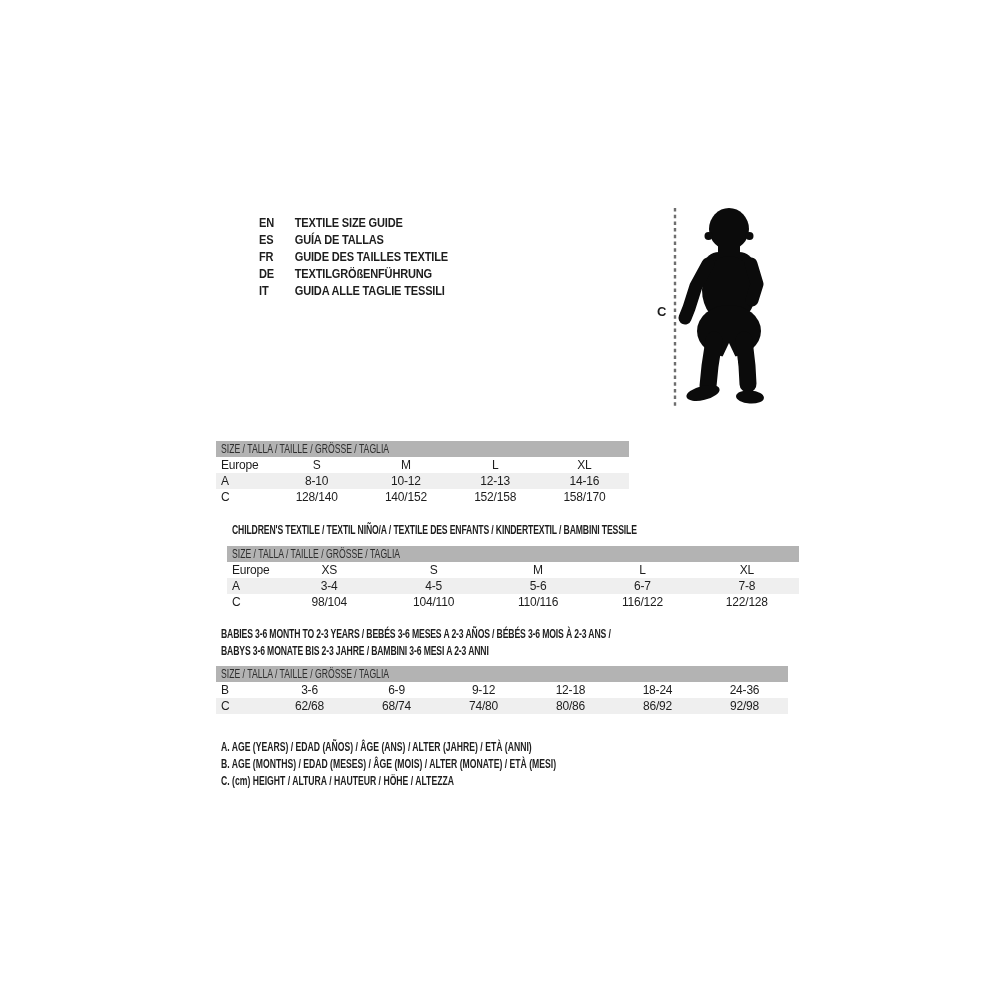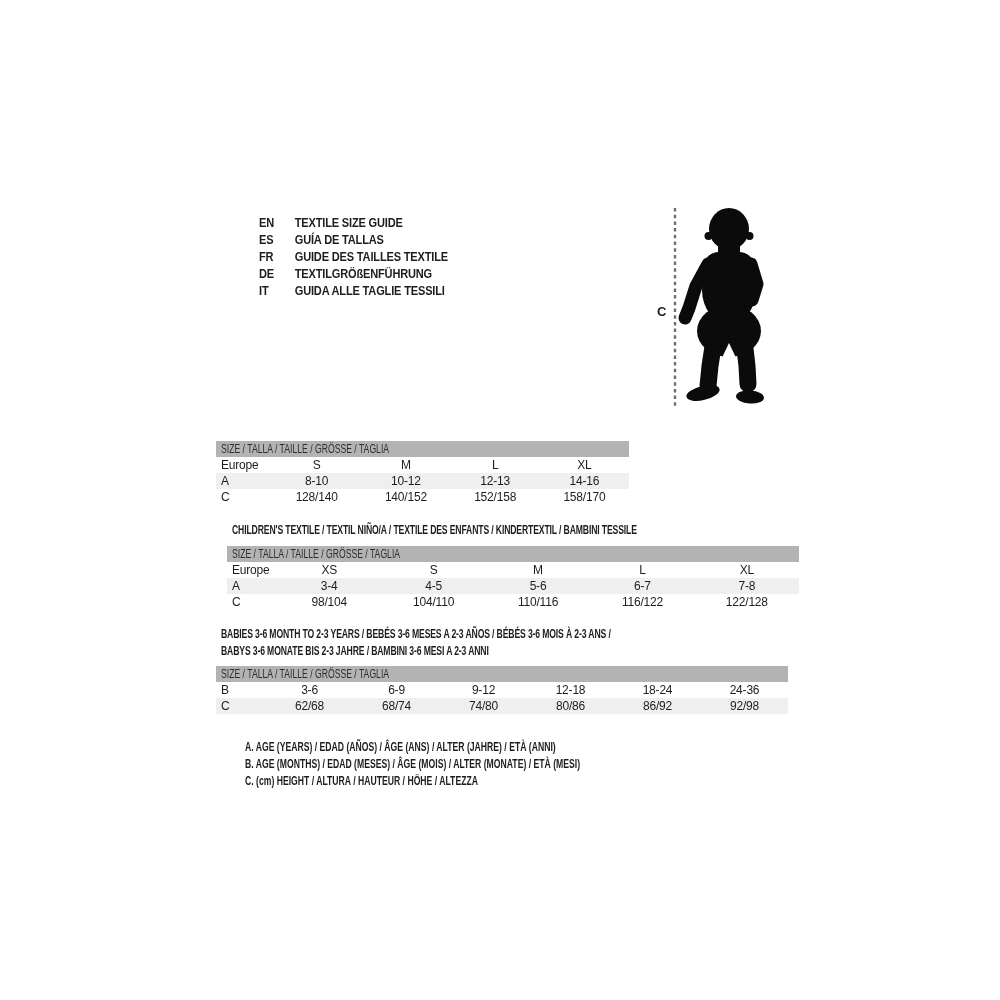--- a/index.html
+++ b/index.html
@@ -26,21 +26,21 @@
            font-size:12px;font-weight:400;color:#2e2e2e;}
   .trow{position:absolute;left:0;width:100%;height:16px;display:flex;
         font-size:12px;line-height:16px;letter-spacing:-0.2px;}
   .trow.alt{background:#efefef;}
   .tlabel{padding-left:5px;box-sizing:border-box;}
   .tbl-junior .tlabel{width:56px;}
   .tbl-children .tlabel,.tbl-babies .tlabel{width:50px;}
   .tcell{flex:1;text-align:center;}
   
   .legend{position:absolute;left:221px;top:739px;}
-  .legend-line{height:17px;line-height:17px;font-size:12px;font-weight:700;white-space:nowrap;margin-left:24px;}
+  .legend-line{height:17px;line-height:17px;font-size:12px;font-weight:700;white-space:nowrap;}
 </style>
 </head>
 <body>
 
 <div class="page">
 
   <div class="lang-block">
     <div class="lang-row">
       <span class="lang-code">EN</span>
       <span class="lang-label">TEXTILE SIZE GUIDE</span>

